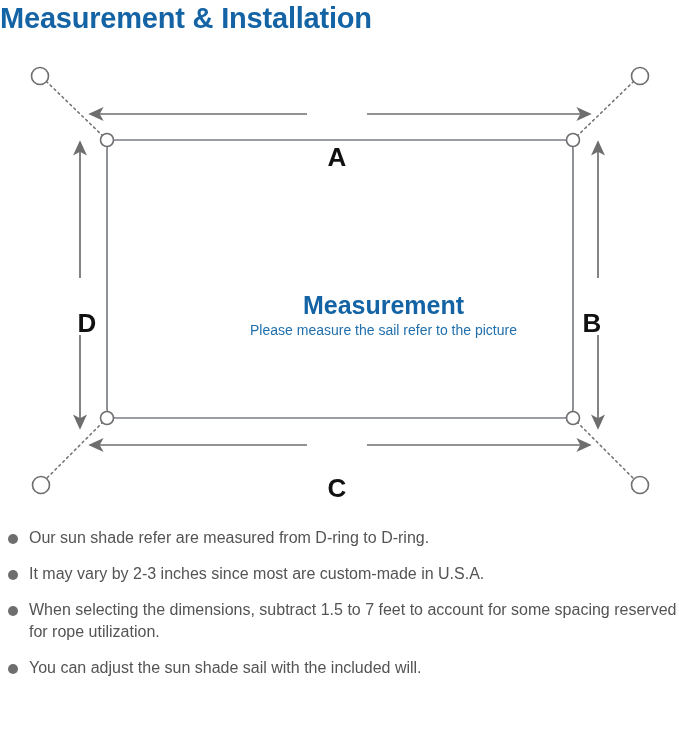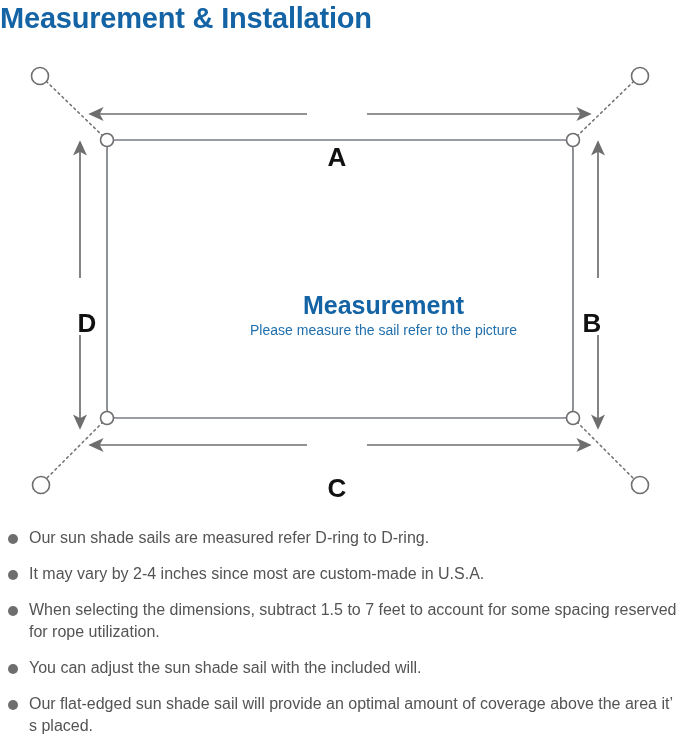--- a/index.html
+++ b/index.html
@@ -168,31 +168,27 @@
 
   <div class="dim-letter" id="dim-a">A</div>
   <div class="dim-letter" id="dim-b">B</div>
   <div class="dim-letter" id="dim-c">C</div>
   <div class="dim-letter" id="dim-d">D</div>
 </div>
 
 <div id="notes">
   <div class="note-row">
     <span class="note-bullet"></span>
-    <span class="note-text">Our sun shade sails are measured refer D-ring to D-ring.</span>
+    <span class="note-text">Our sun shade refer are measured from D-ring to D-ring.</span>
   </div>
   <div class="note-row">
     <span class="note-bullet"></span>
-    <span class="note-text">It may vary by 2-4 inches since most are custom-made in U.S.A.</span>
+    <span class="note-text">It may vary by 2-3 inches since most are custom-made in U.S.A.</span>
   </div>
   <div class="note-row">
     <span class="note-bullet"></span>
     <span class="note-text">When selecting the dimensions, subtract 1.5 to 7 feet to account for some spacing reserved for rope utilization.</span>
   </div>
   <div class="note-row">
     <span class="note-bullet"></span>
     <span class="note-text">You can adjust the sun shade sail with the included will.</span>
   </div>
-  <div class="note-row">
-    <span class="note-bullet"></span>
-    <span class="note-text">Our flat-edged sun shade sail will provide an optimal amount of coverage above the area it’ s placed.</span>
-  </div>
 </div>
 
 </body></html>

